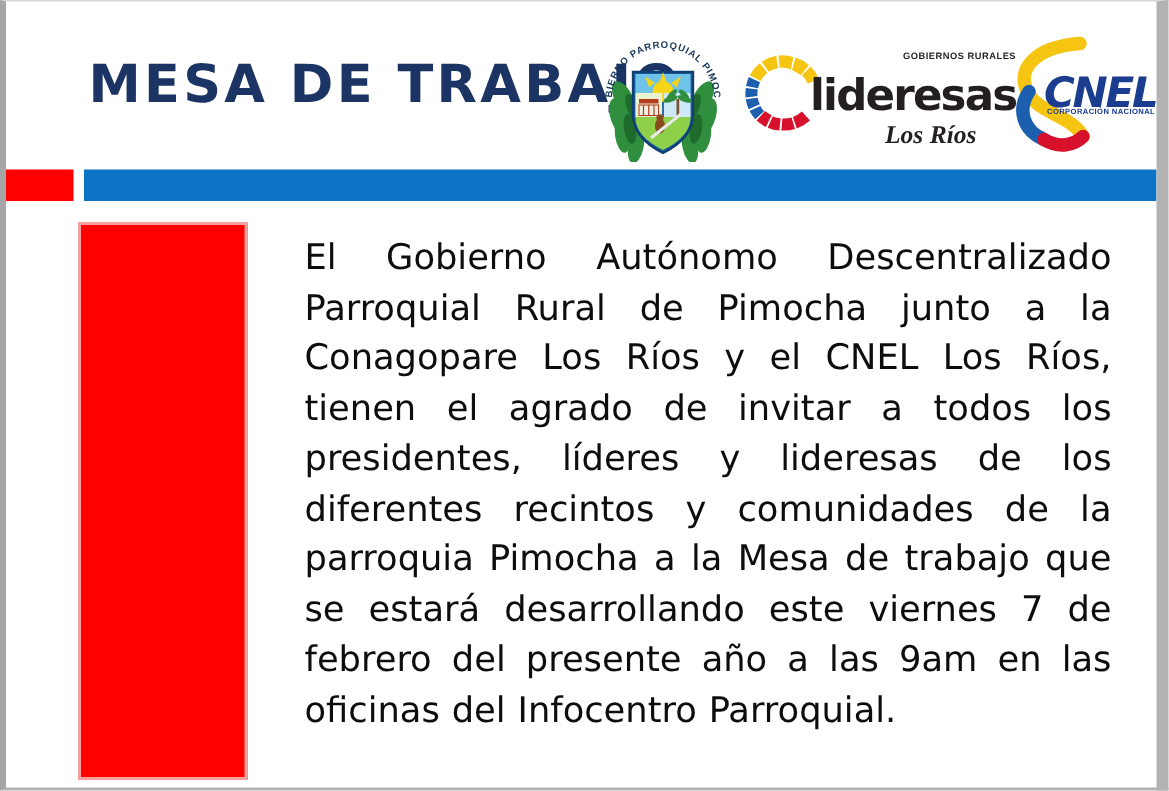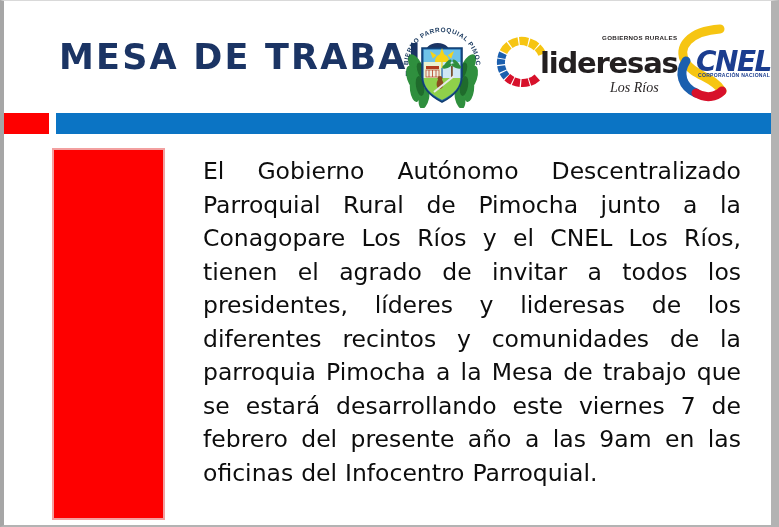--- a/index.html
+++ b/index.html
@@ -93,25 +93,24 @@
     letter-spacing: 0.35px;
     color: #231f20;
     white-space: nowrap;
   }
   .cona-sub {
     position: absolute;
     left: 96px;
     top: 56px;
     font-family: "Liberation Serif", serif;
     font-style: italic;
-    font-size: 14px;
-    font-weight: normal;
+    font-size: 17px;
+    font-weight: bold;
     color: #231f20;
     white-space: nowrap;
-    margin-left: 20px;
   }
 
   
   .cnel {
     position: relative;
     width: 136px;
     height: 86px;
     margin-left: 6px;
   }
   .cnel-swirl { position: absolute; left: 0; top: 2px; }

